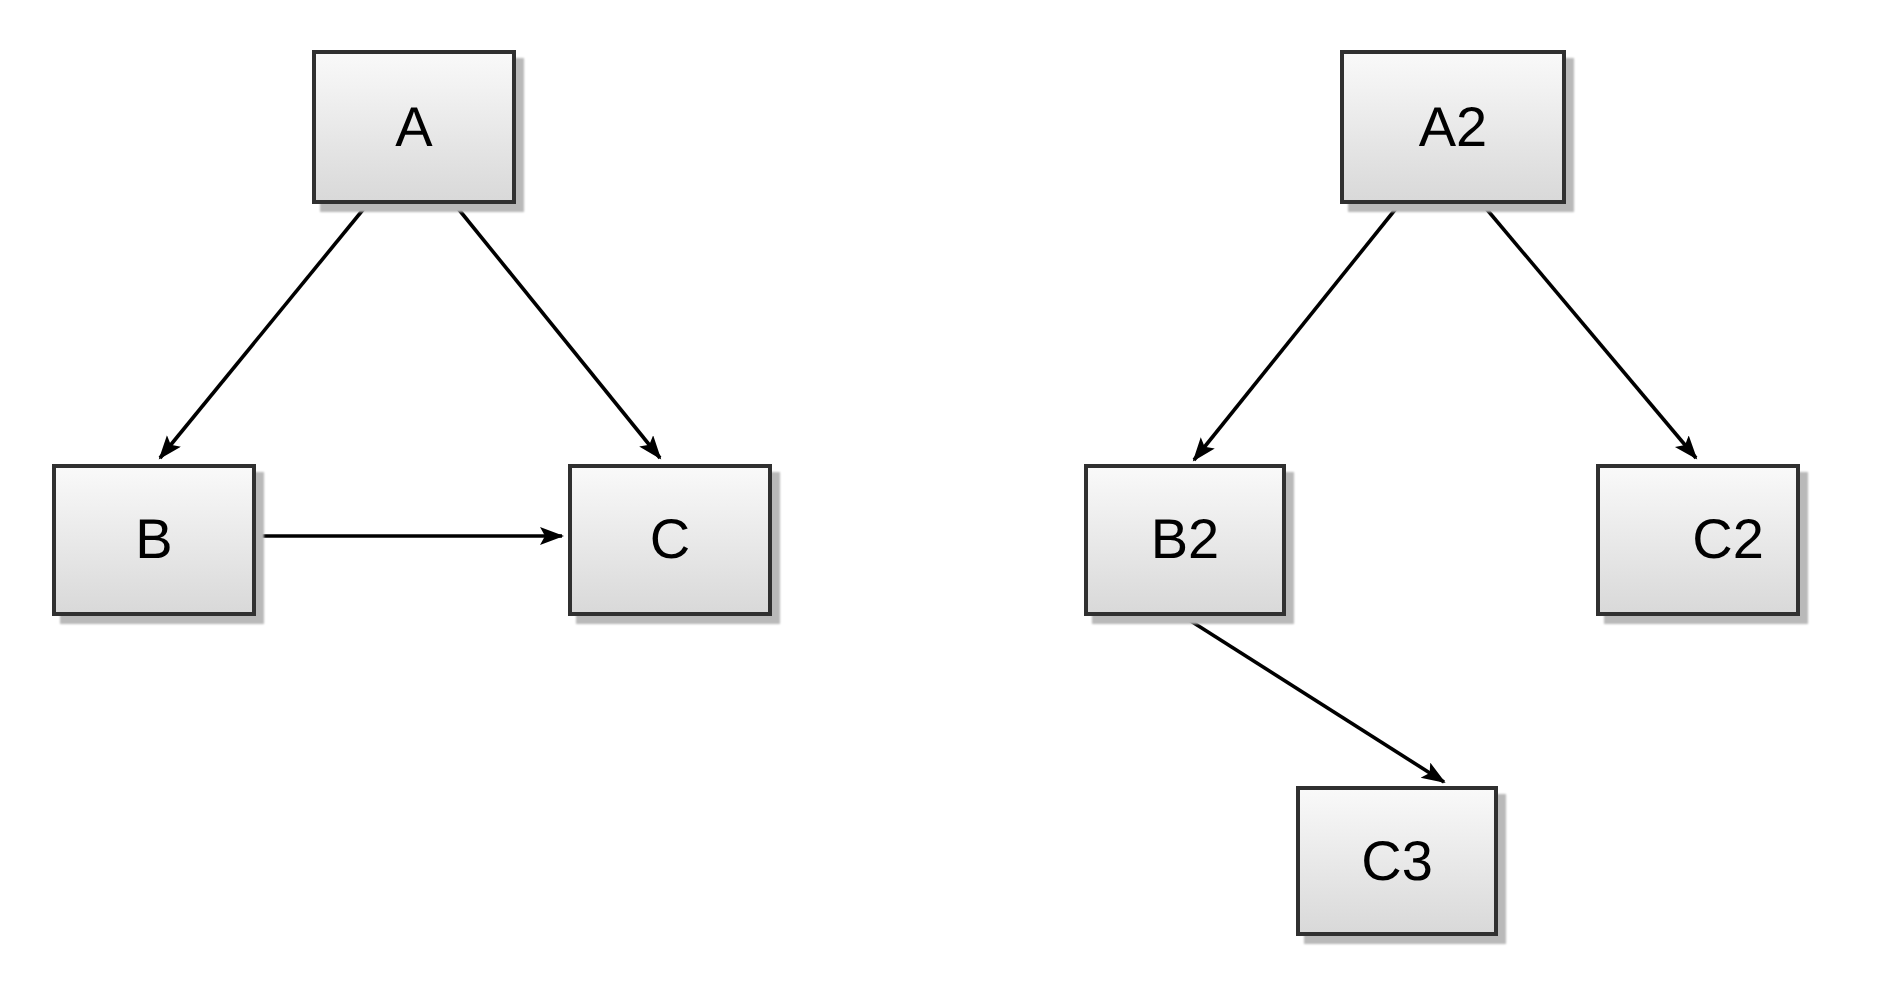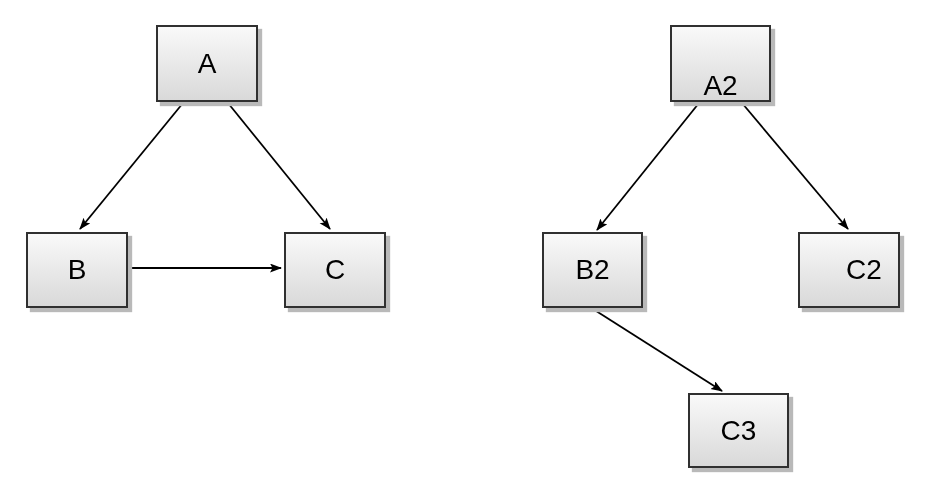--- a/index.html
+++ b/index.html
@@ -62,26 +62,26 @@
   <div id="node-layer">
       <div class="node" style="left: 156px; top: 25px; width: 102px; height: 77px;">
         <span class="node-label">A</span>
       </div>
       <div class="node" style="left: 26px; top: 232px; width: 102px; height: 76px;">
         <span class="node-label">B</span>
       </div>
       <div class="node" style="left: 284px; top: 232px; width: 102px; height: 76px;">
         <span class="node-label">C</span>
       </div>
-      <div class="node" style="left: 670px; top: 25px; width: 101px; height: 77px; align-items: flex-end;">
+      <div class="node" style="left: 670px; top: 25px; width: 113px; height: 77px;">
         <span class="node-label">A2</span>
       </div>
       <div class="node" style="left: 542px; top: 232px; width: 101px; height: 76px; text-align: right;">
         <span class="node-label">B2</span>
       </div>
       <div class="node" style="left: 798px; top: 232px; width: 102px; height: 76px; padding-left: 30px;">
         <span class="node-label">C2</span>
       </div>
-      <div class="node" style="left: 688px; top: 393px; width: 101px; height: 75px;">
+      <div class="node" style="left: 648px; top: 393px; width: 101px; height: 75px;">
         <span class="node-label">C3</span>
       </div>
     </div>
 </div>
 
 </body></html>

